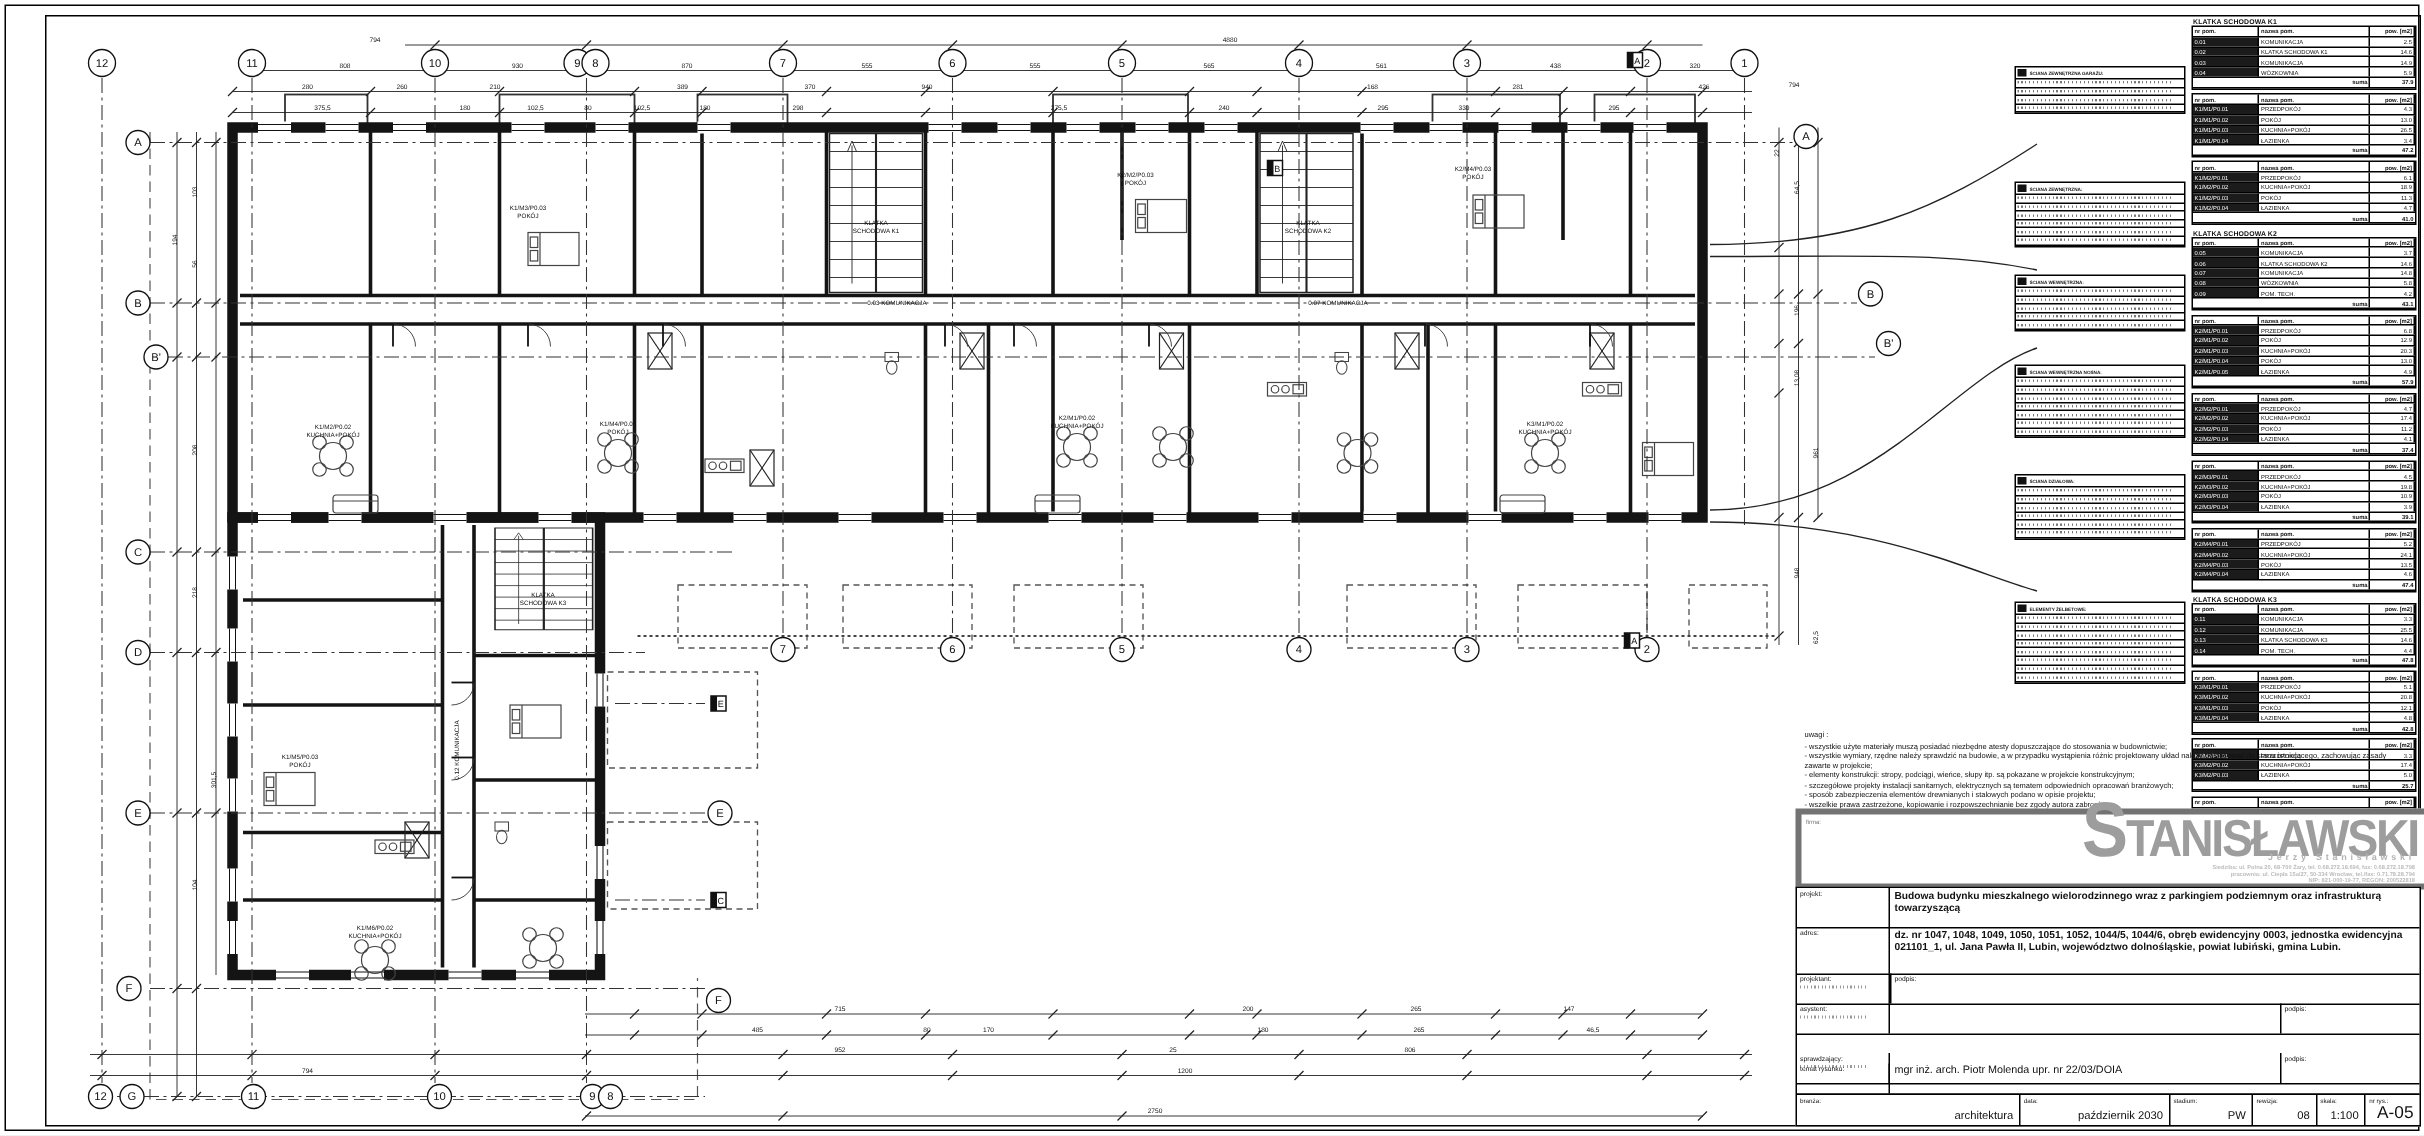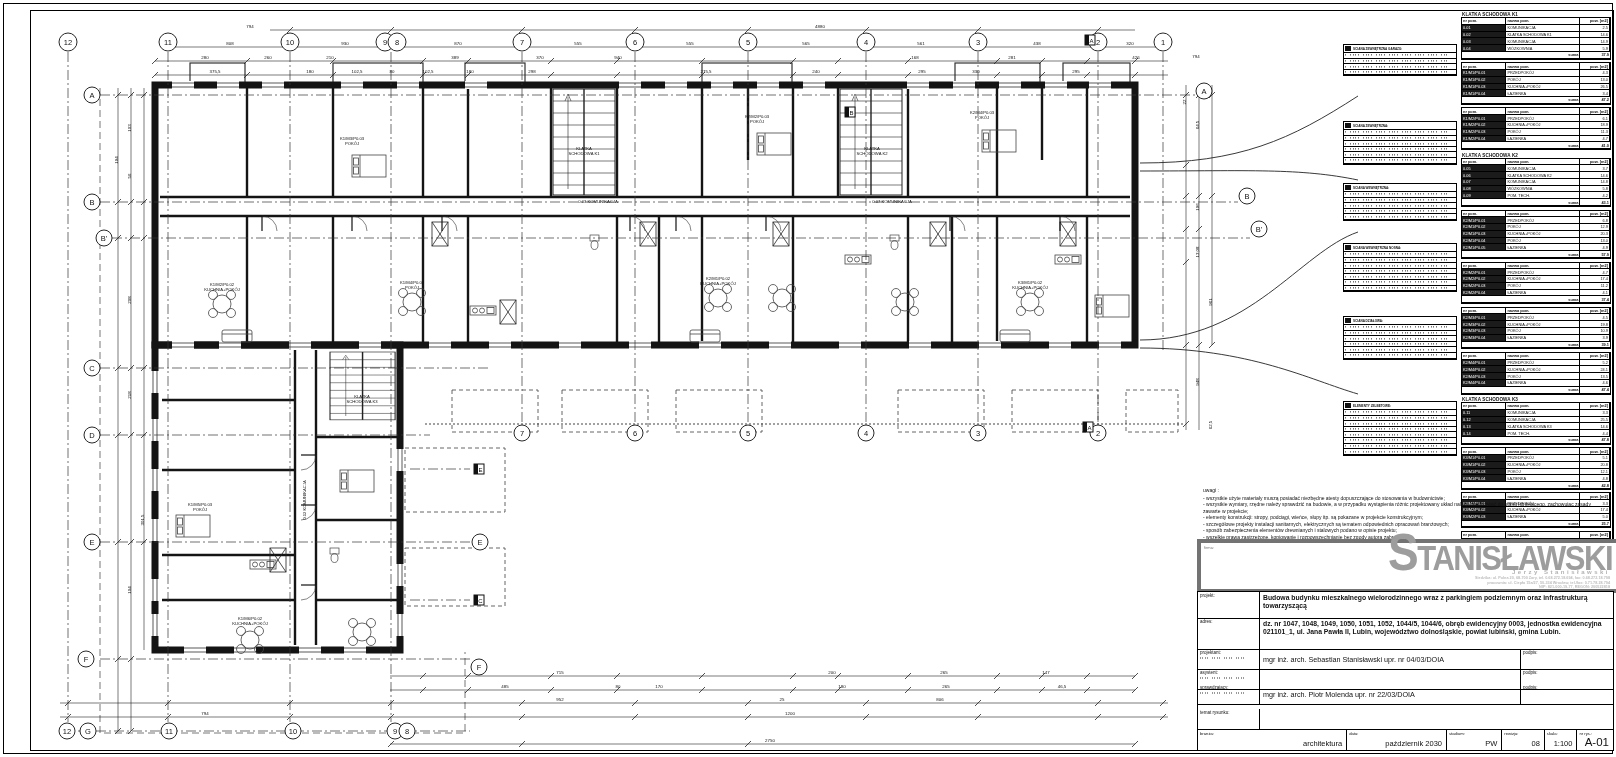--- a/index.html
+++ b/index.html
@@ -1151,29 +1151,28 @@
     <div class="tb-row" style="top:0;height:26px">
       <div class="tb-label">projekt:</div>
       <div class="tb-val" style="font-size:6.8px">Budowa budynku mieszkalnego wielorodzinnego wraz z parkingiem podziemnym oraz infrastrukturą towarzyszącą</div>
     </div>
     <div class="tb-row" style="top:26px;height:31px">
       <div class="tb-label">adres:</div>
       <div class="tb-val" style="font-size:6.8px">dz. nr 1047, 1048, 1049, 1050, 1051, 1052, 1044/5, 1044/6, obręb ewidencyjny 0003, jednostka ewidencyjna 021101_1, ul. Jana Pawła II, Lubin, województwo dolnośląskie, powiat lubiński, gmina Lubin.</div>
     </div>
     <div class="tb-row" style="top:57px;height:20px">
       <div class="tb-label"><span>projektant:</span><span class="subtex"></span></div>
-      <div class="tb-val plain">mgr inż. arch. Sebastian Stanisławski upr. nr 04/03/DOIA</div>
       <div class="tb-sign">podpis:</div>
     </div>
     <div class="tb-row" style="top:77px;height:20px">
       <div class="tb-label"><span>asystent:</span><span class="subtex"></span></div>
       <div class="tb-val plain"></div>
       <div class="tb-sign">podpis:</div>
     </div>
-    <div class="tb-row" style="top:92px;height:20px">
+    <div class="tb-row" style="top:110px;height:20px">
       <div class="tb-label"><span>sprawdzający:</span><span class="subtex"></span></div>
       <div class="tb-val plain">mgr inż. arch. Piotr Molenda upr. nr 22/03/DOIA</div>
       <div class="tb-sign">podpis:</div>
     </div>
     <div class="tb-row" style="top:117px;height:20px">
       <div class="tb-label">temat rysunku:</div>
     </div>
     <div class="tb-bottom" id="tb-bottom">
         <div class="tb-cell" style="width: 150px;">
           <span class="l">branża:</span>
@@ -1190,17 +1189,17 @@
         <div class="tb-cell" style="width: 42px;">
           <span class="l">rewizja:</span>
           <span class="v">08</span>
         </div>
         <div class="tb-cell" style="width: 32px;">
           <span class="l">skala:</span>
           <span class="v">1:100</span>
         </div>
         <div class="tb-cell" style="width: 36px;">
           <span class="l">nr rys.:</span>
-          <span class="v big">A-01</span>
+          <span class="v big">A-05</span>
         </div>
       </div>
   </div>
 </div>
 
 </body></html>

